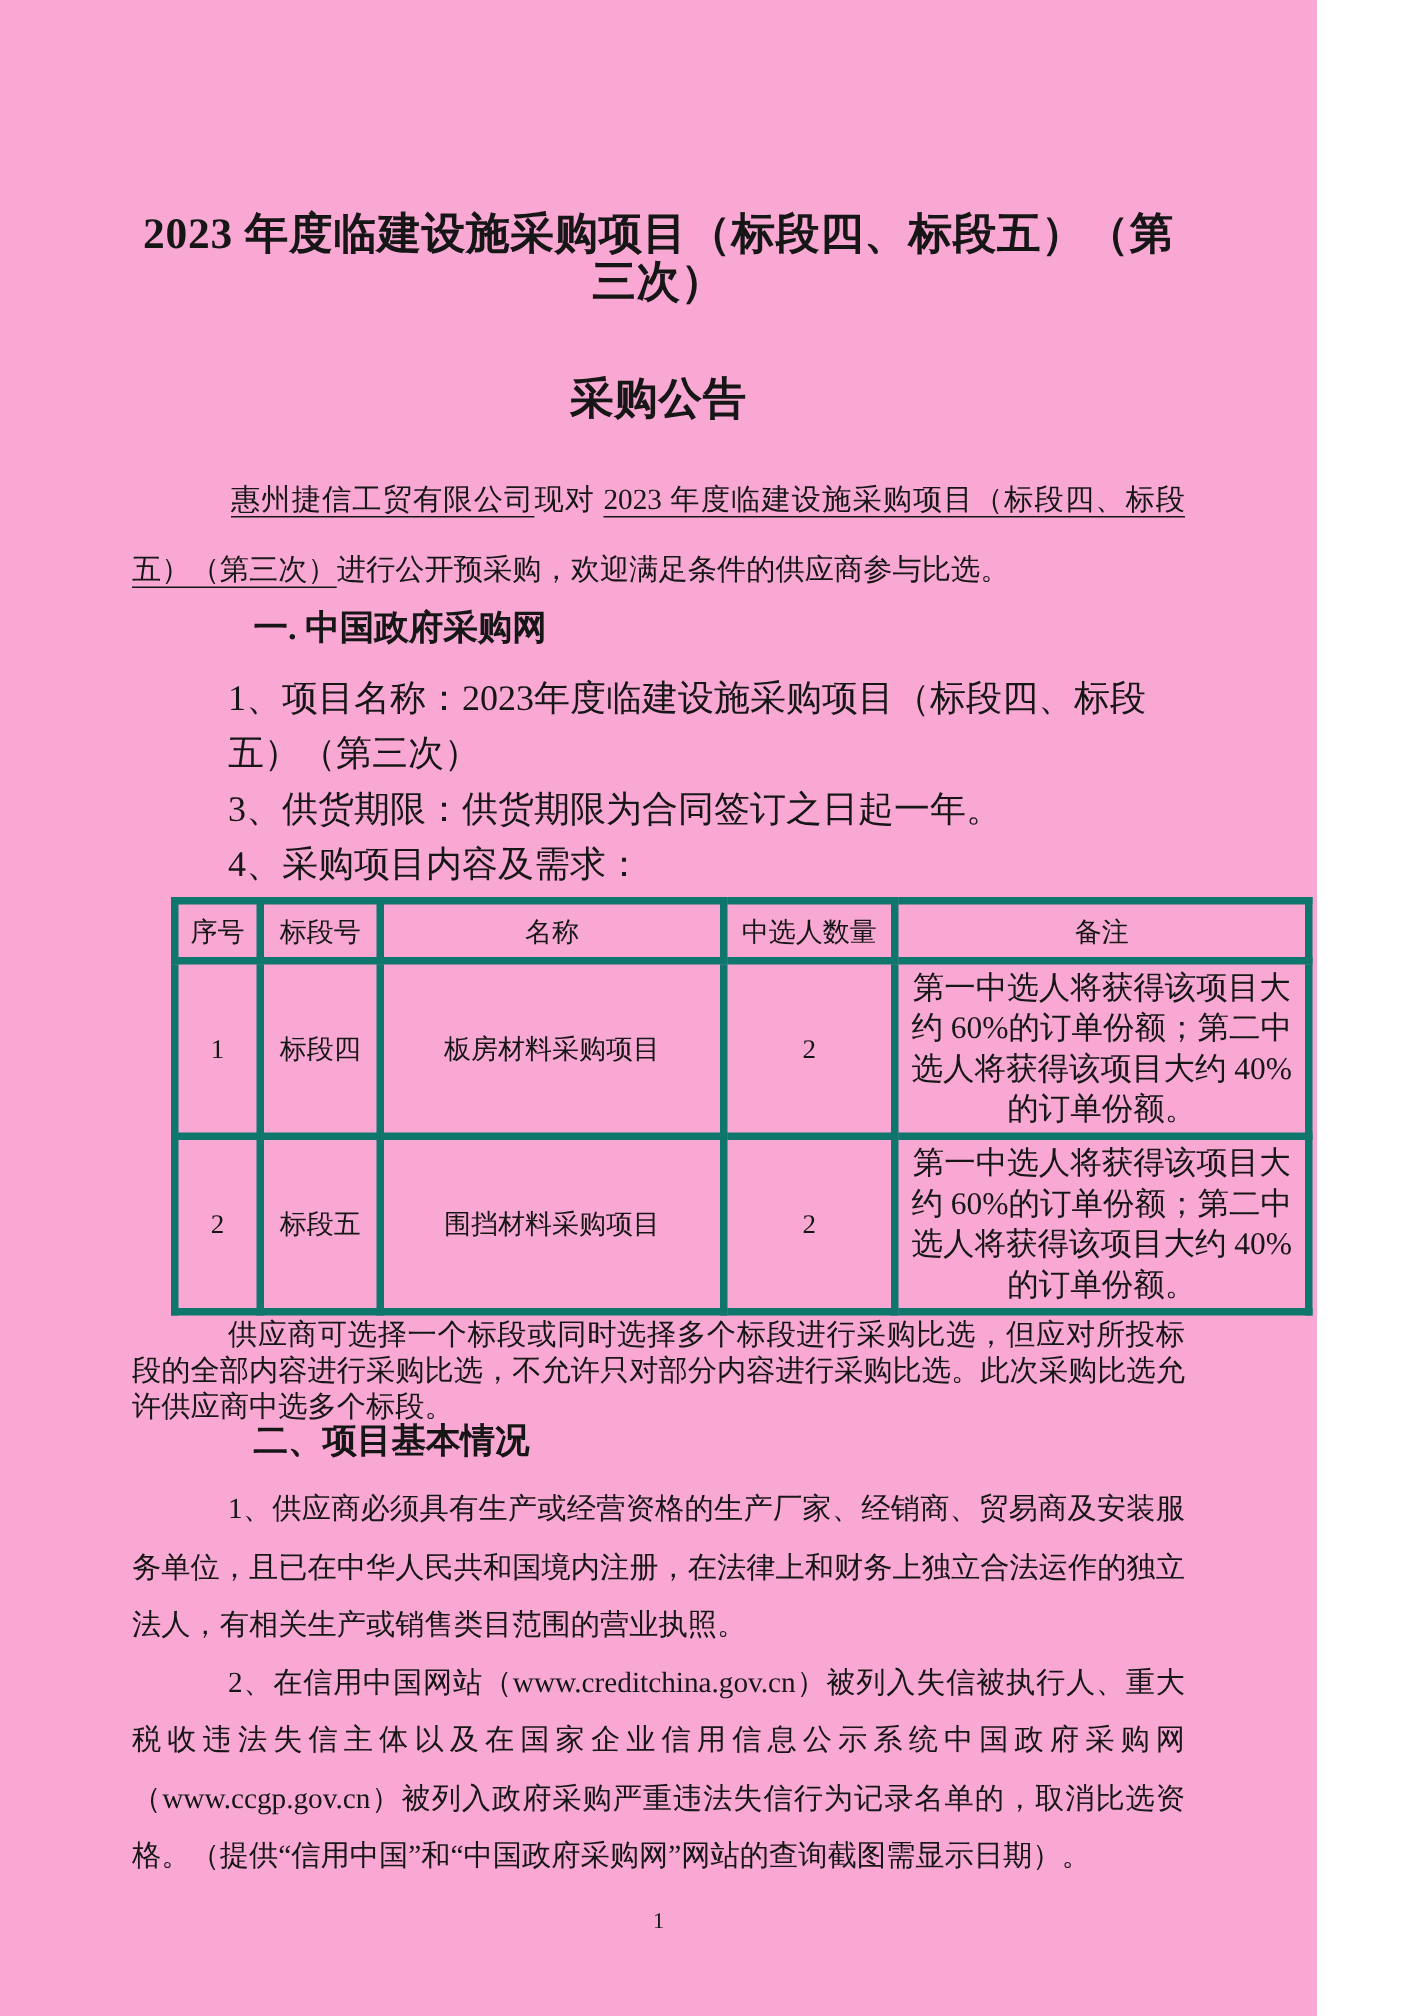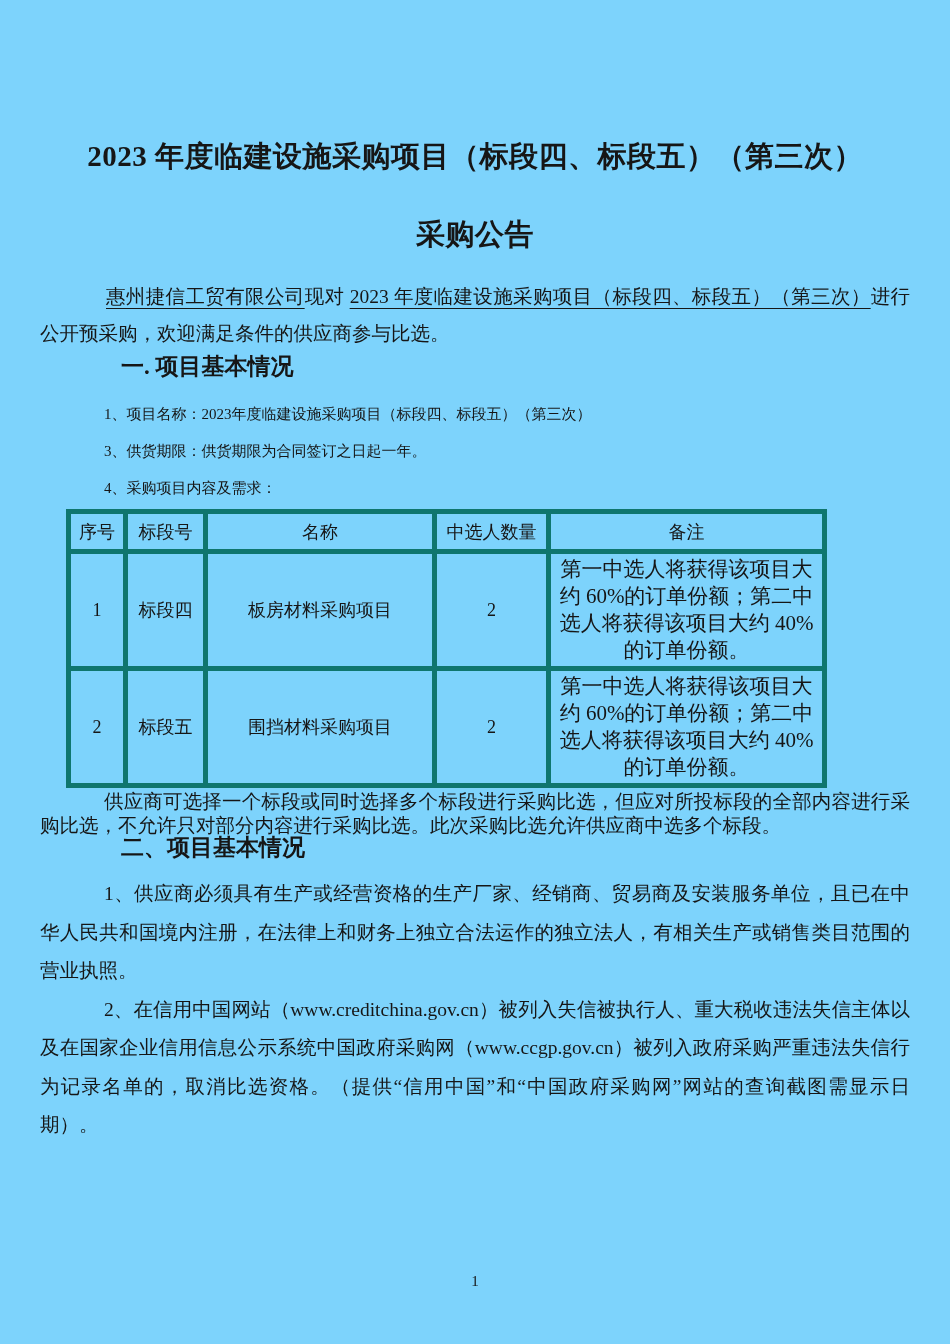--- a/index.html
+++ b/index.html
@@ -5,56 +5,56 @@
   * { box-sizing: border-box; }
   html, body { margin: 0; padding: 0; }
   body {
     width: 950px; height: 1344px;
     background: #ffffff;
     font-family: "Liberation Serif", "DejaVu Serif", serif;
     color: #161616;
   }
   .page {
     position: relative;
-    width: 950px; height: 1344px;
-    padding: 0 40px;
+    width: 878px; height: 1344px;
+    padding: 0 88px;
     overflow: hidden;
-    background: #7dd3fc;
+    background: #f9a8d4;
   }
   .doc-title {
     margin: 0;
     font-size: 29px;
     font-weight: bold;
     text-align: center;
     line-height: 32px;
     letter-spacing: 0.5px;
   }
   .t1 { padding-top: 140px; }
   .t2 { margin-top: 46px; }
   .intro {
     margin: 28px 0 0 0;
     font-size: 19.5px;
-    line-height: 37px;
+    line-height: 47px;
     text-align: justify;
     text-indent: 66px;
   }
   .u {
     text-decoration: underline;
     text-underline-offset: 5px;
     text-decoration-thickness: 1.2px;
   }
   .sec-heading {
     margin: 0;
     padding-left: 81px;
     font-size: 23px;
     font-weight: bold;
     line-height: 30px;
   }
   .s1 { margin-top: 0; }
-  .items { margin-top: 14px; font-size: 15px; }
+  .items { margin-top: 14px; font-size: 24px; }
   .item { line-height: 37px; padding-left: 64px; }
   table.proc {
     border-collapse: collapse;
     table-layout: fixed;
     width: 756px;
     margin: 2px 0 0 26px;
     font-size: 18px;
   }
   table.proc th, table.proc td {
     border: 5px solid #0f766e;
@@ -91,21 +91,21 @@
 </head>
 <body>
 
 <div class="page">
 
   <h1 class="doc-title t1">2023 年度临建设施采购项目（标段四、标段五）（第三次）</h1>
   <h1 class="doc-title t2">采购公告</h1>
 
   <p class="intro"><span class="u">惠州捷信工贸有限公司</span><span>现对 </span><span class="u">2023 年度临建设施采购项目（标段四、标段五）（第三次）</span><span>进行公开预采购，欢迎满足条件的供应商参与比选。</span></p>
 
-  <h2 class="sec-heading s1">一. 项目基本情况</h2>
+  <h2 class="sec-heading s1">一. 中国政府采购网</h2>
 
   <div class="items">
     <div class="item">1、项目名称：2023年度临建设施采购项目（标段四、标段五）（第三次）</div>
     <div class="item">3、供货期限：供货期限为合同签订之日起一年。</div>
     <div class="item">4、采购项目内容及需求：</div>
   </div>
 
   <table class="proc">
     <colgroup>
       <col style="width:57px">

